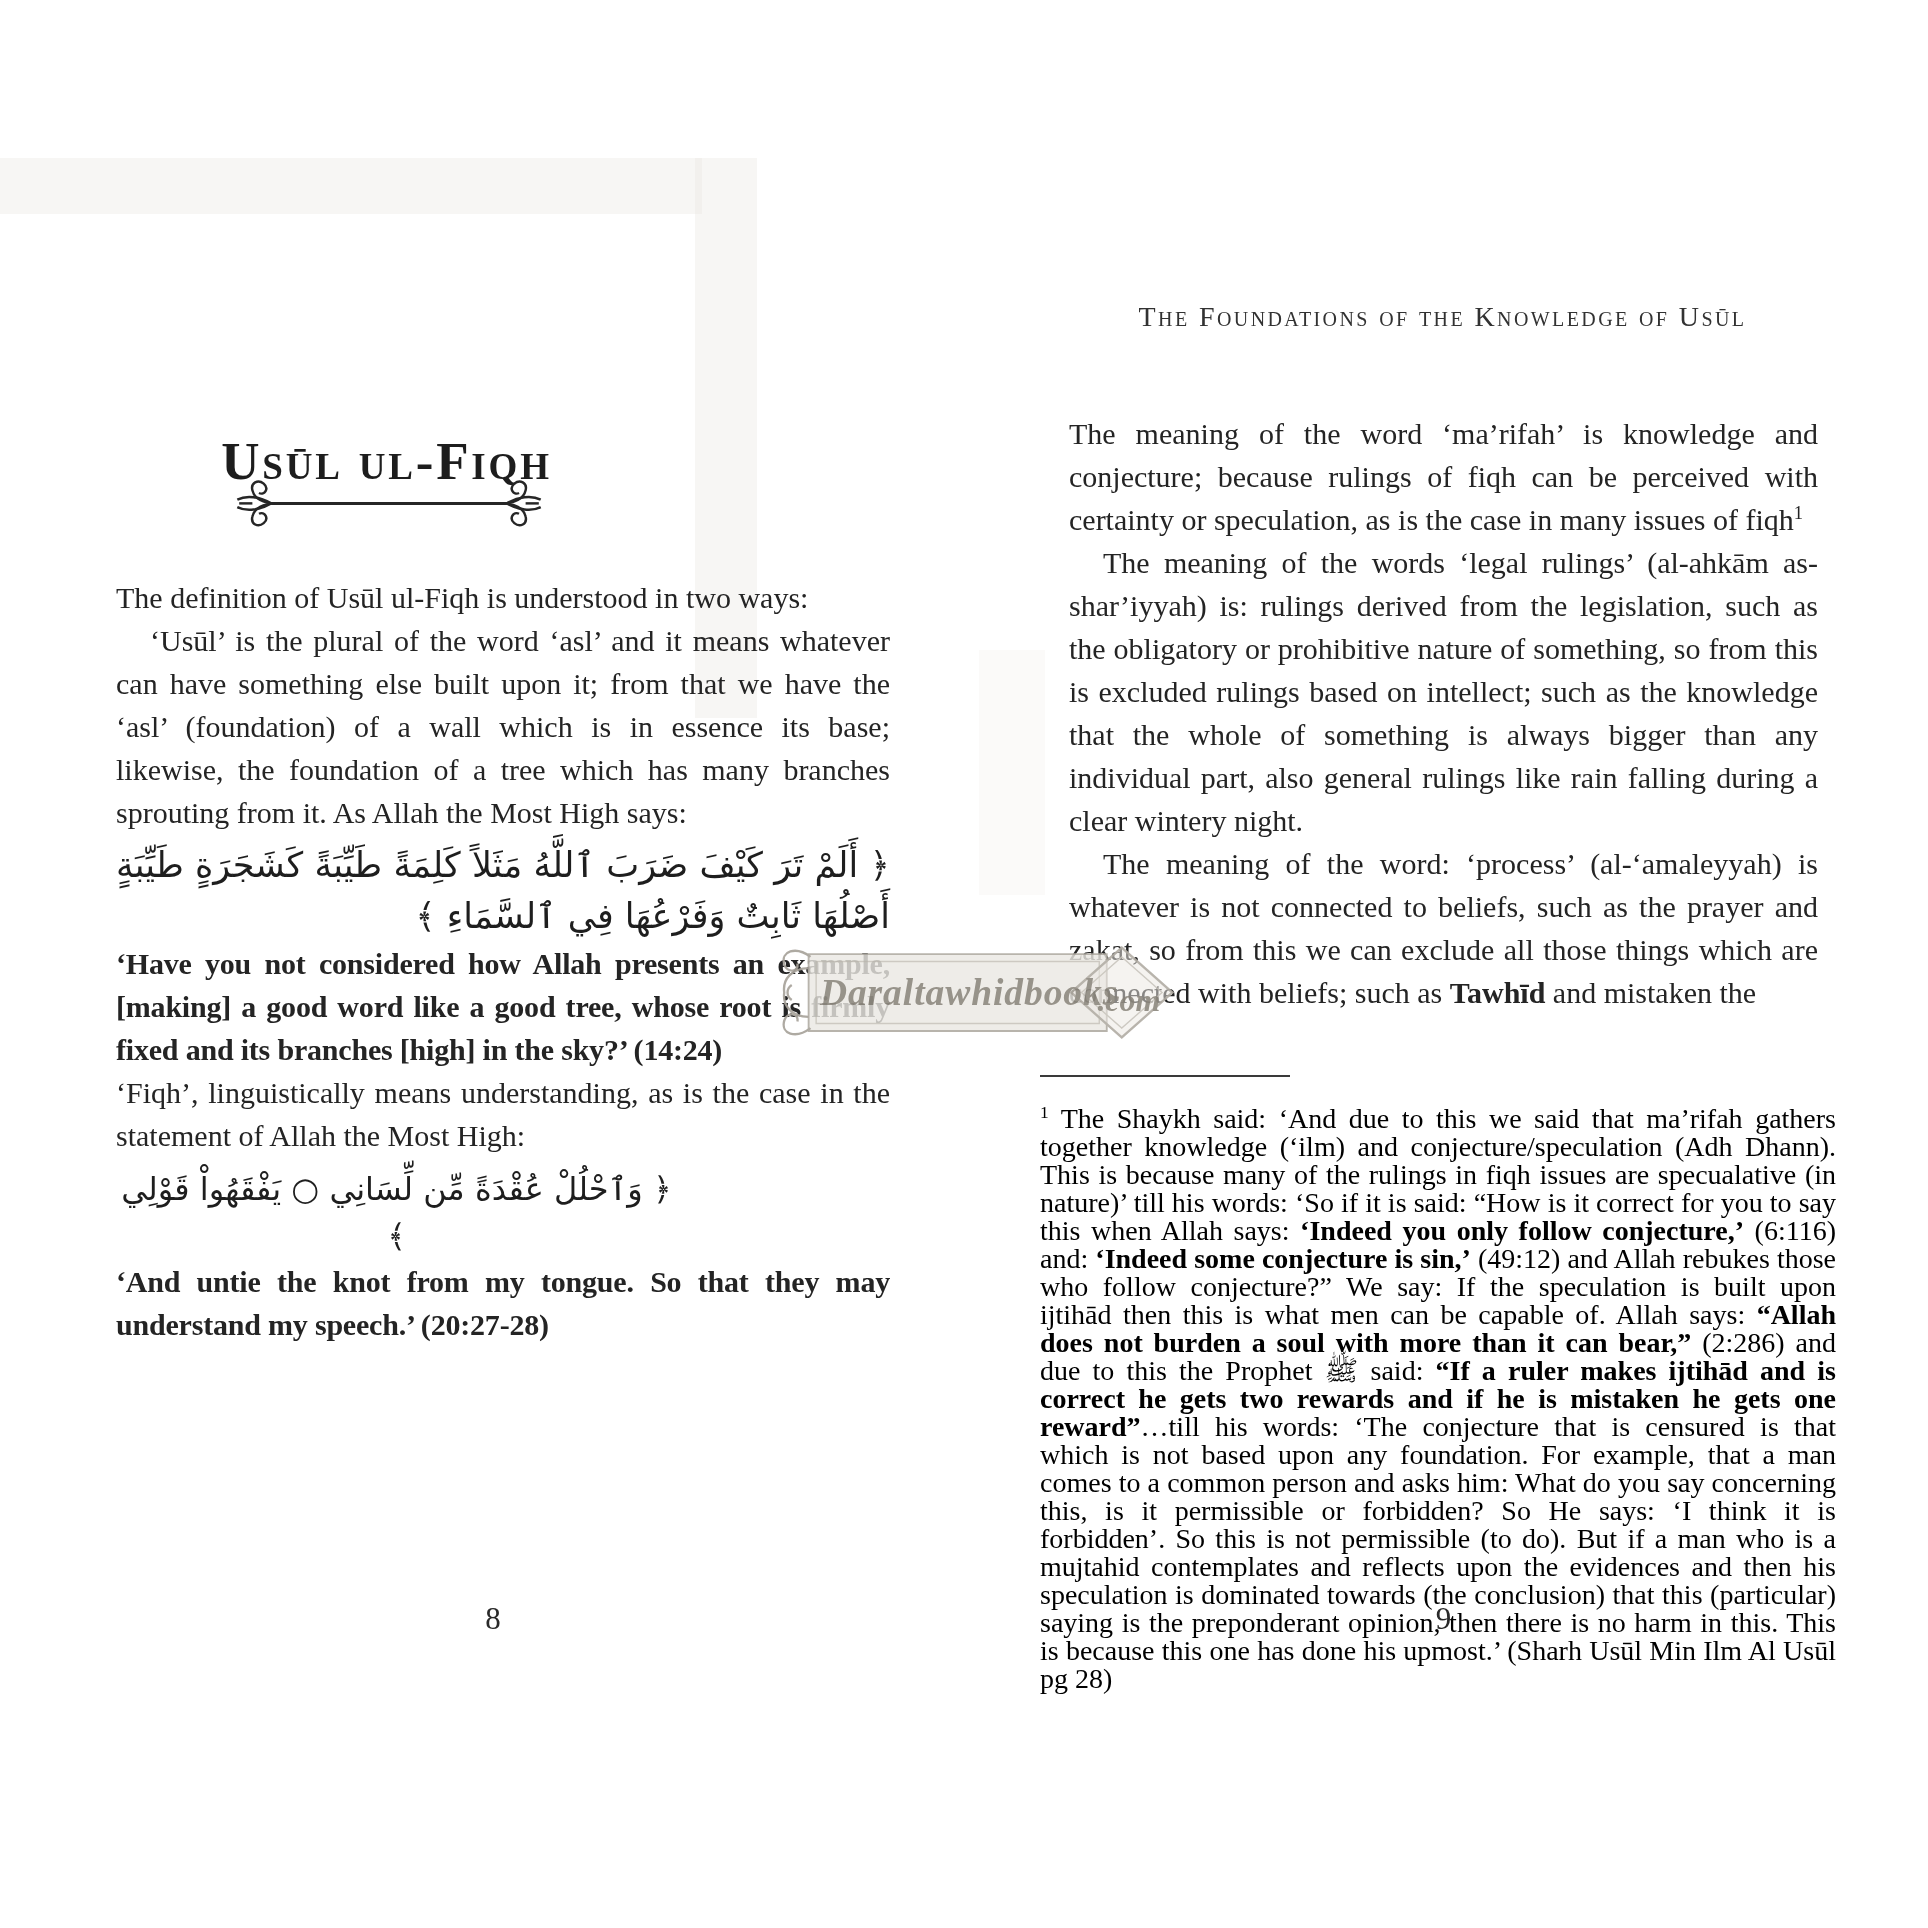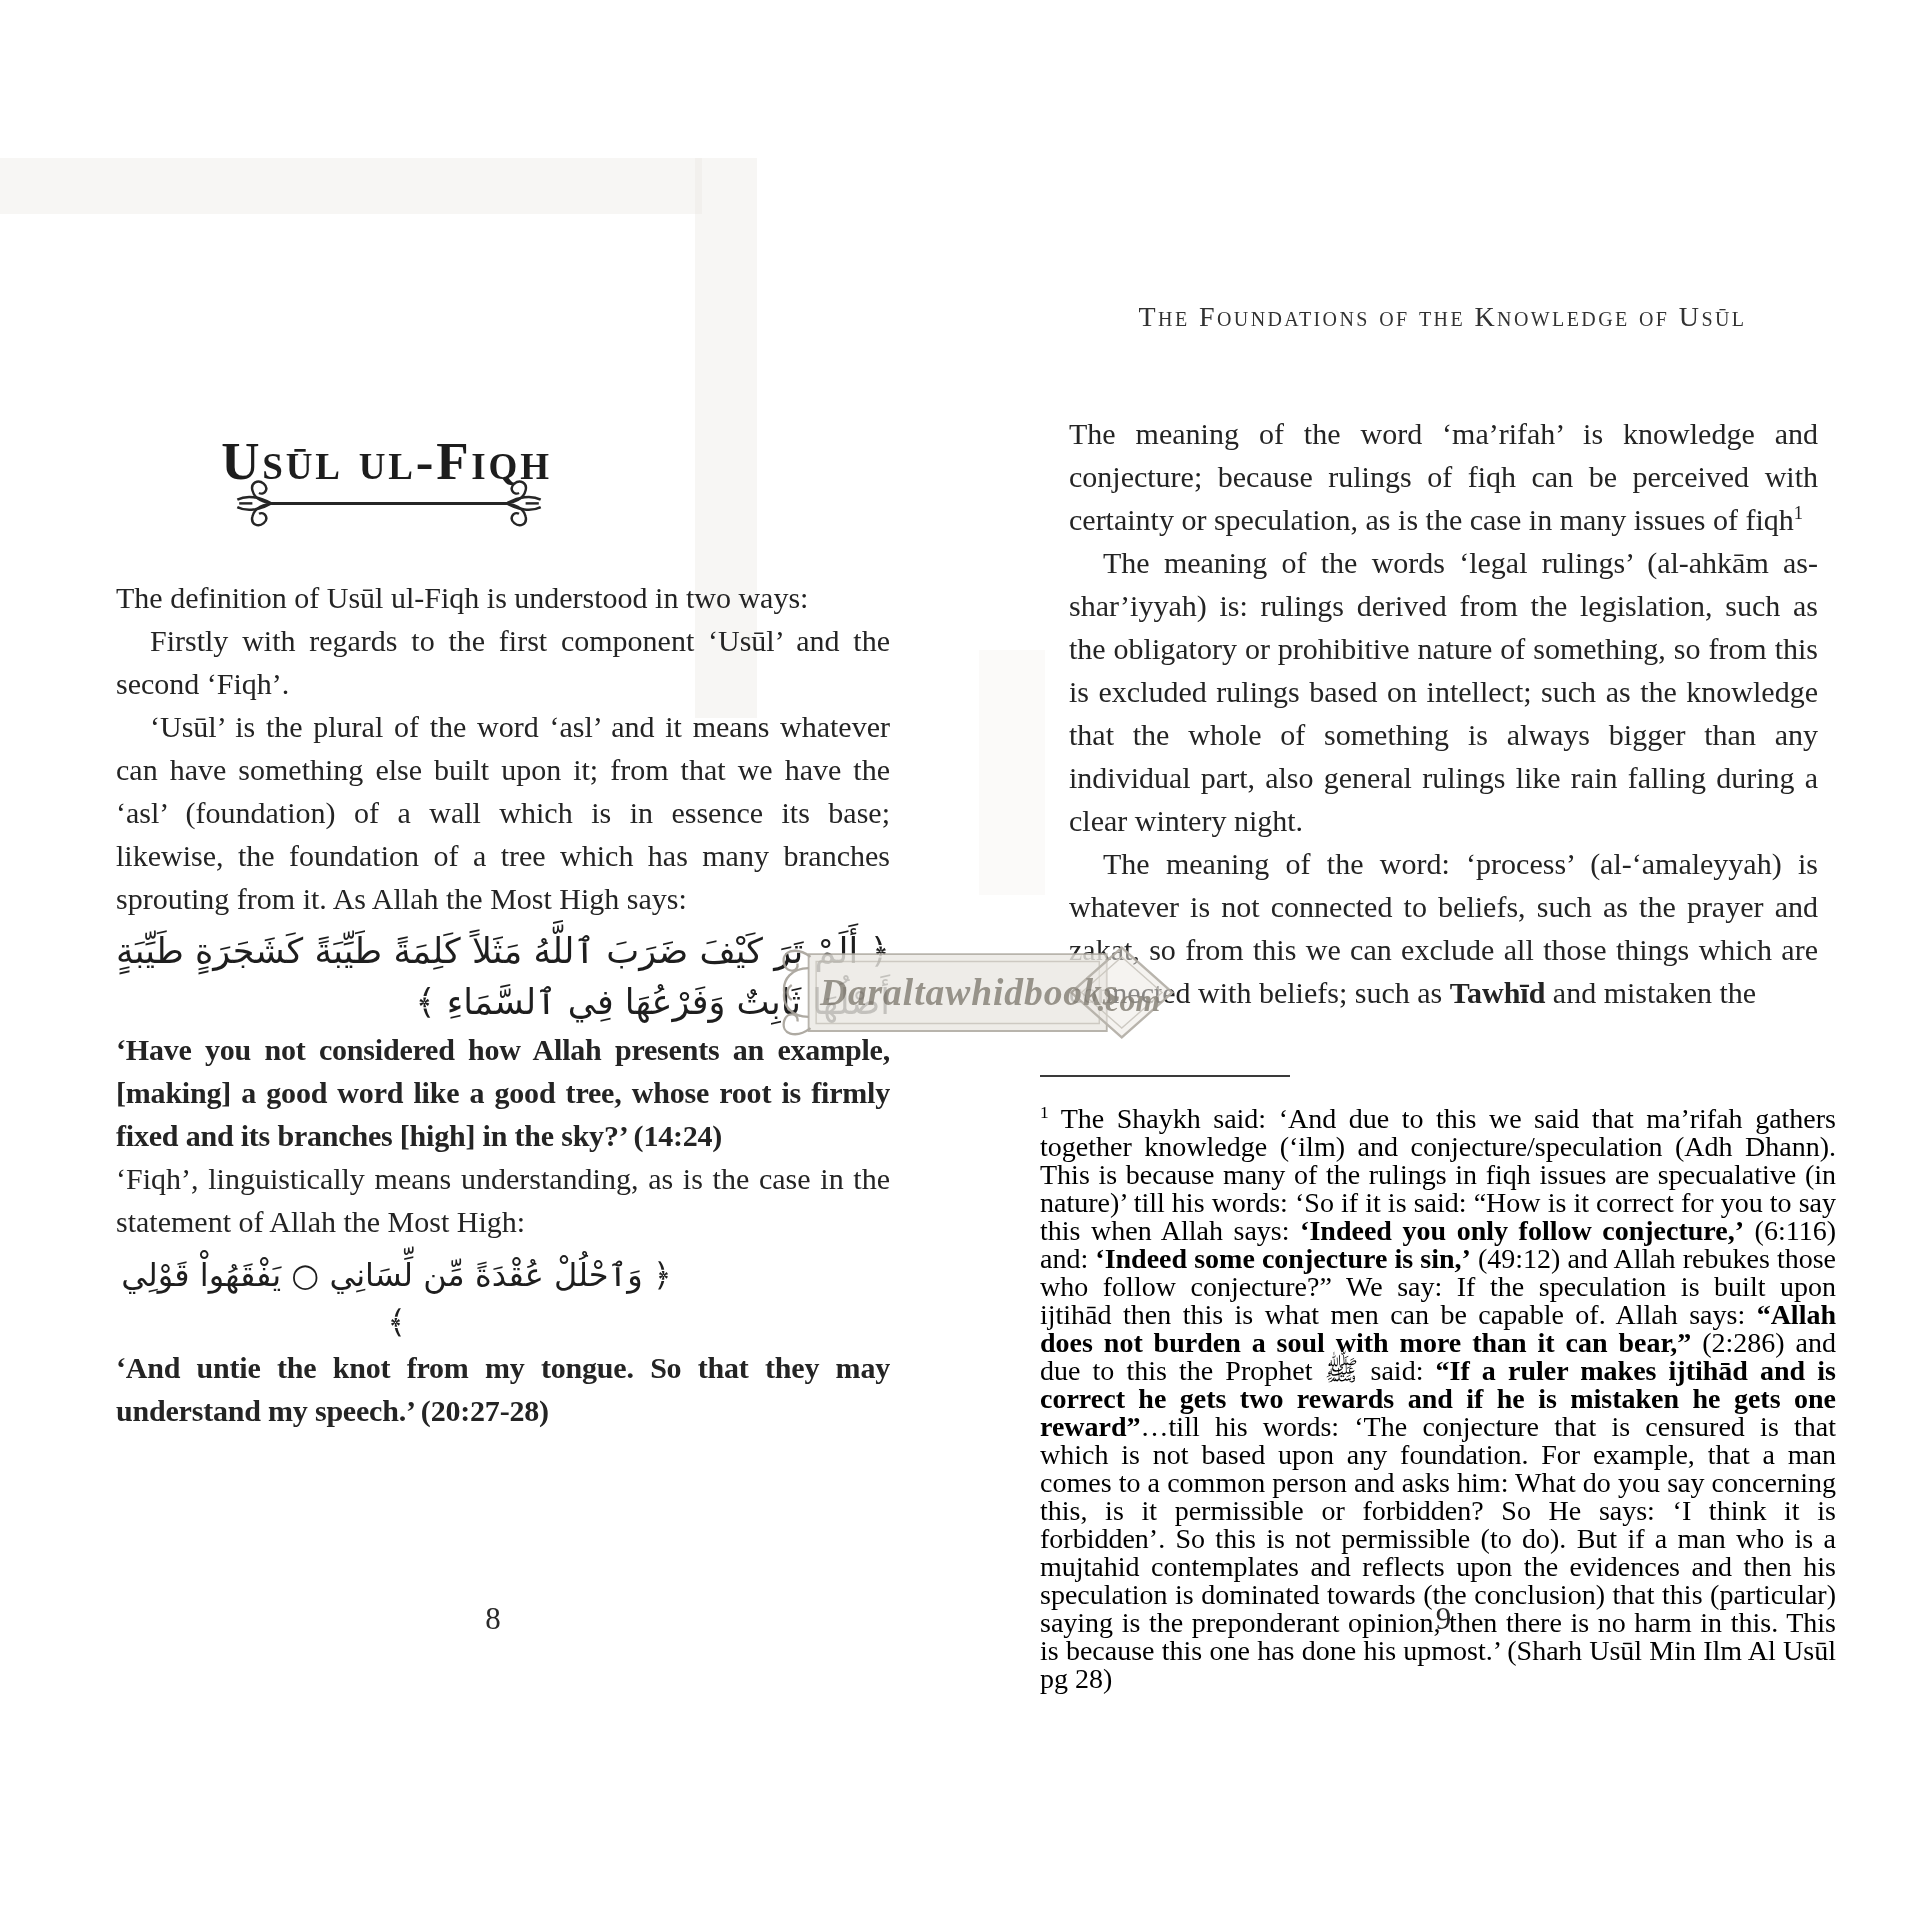--- a/index.html
+++ b/index.html
@@ -63,21 +63,20 @@
         <path d="M52,31 C40,31 30,26 28,17 C26,9 34,5 40,10 C46,15 41,23 35,20"></path>
         <path d="M52,31 C40,31 30,36 28,45 C26,53 34,57 40,52 C46,47 41,39 35,42"></path>
         <path d="M48,31 C36,24 22,22 12,27"></path>
         <path d="M48,31 C36,38 22,40 12,35"></path>
         <path d="M14,31 L28,31"></path>
       </g>
     </svg>
 
     <div class="left-col">
       <p>The definition of Usūl ul-Fiqh is understood in two ways:</p>
-      <p class="ind">Firstly with regards to the first component ‘Usūl’ and the second ‘Fiqh’.</p>
       <p class="ind">‘Usūl’ is the plural of the word ‘asl’ and it means whatever can have something else built upon it; from that we have the ‘asl’ (foundation) of a wall which is in essence its base; likewise, the foundation of a tree which has many branches sprouting from it. As Allah the Most High says:</p>
       <div class="arabic">﴿ أَلَمْ تَرَ كَيْفَ ضَرَبَ ٱللَّهُ مَثَلاً كَلِمَةً طَيِّبَةً كَشَجَرَةٍ طَيِّبَةٍ أَصْلُهَا ثَابِتٌ وَفَرْعُهَا فِي ٱلسَّمَاءِ ﴾</div>
       <p class="bquote mt14">‘Have you not considered how Allah presents an example, [making] a good word like a good tree, whose root is firmly fixed and its branches [high] in the sky?’ (14:24)</p>
       <p class="mt36">‘Fiqh’, linguistically means understanding, as is the case in the statement of Allah the Most High:</p>
       <div class="arabic-center">﴿ وَٱحْلُلْ عُقْدَةً مِّن لِّسَانِي ○ يَفْقَهُواْ قَوْلِي ﴾</div>
       <p class="bquote mt14">‘And untie the knot from my tongue. So that they may understand my speech.’ (20:27-28)</p>
     </div>
 
     <div class="pageno p8">8</div>
   </div>

